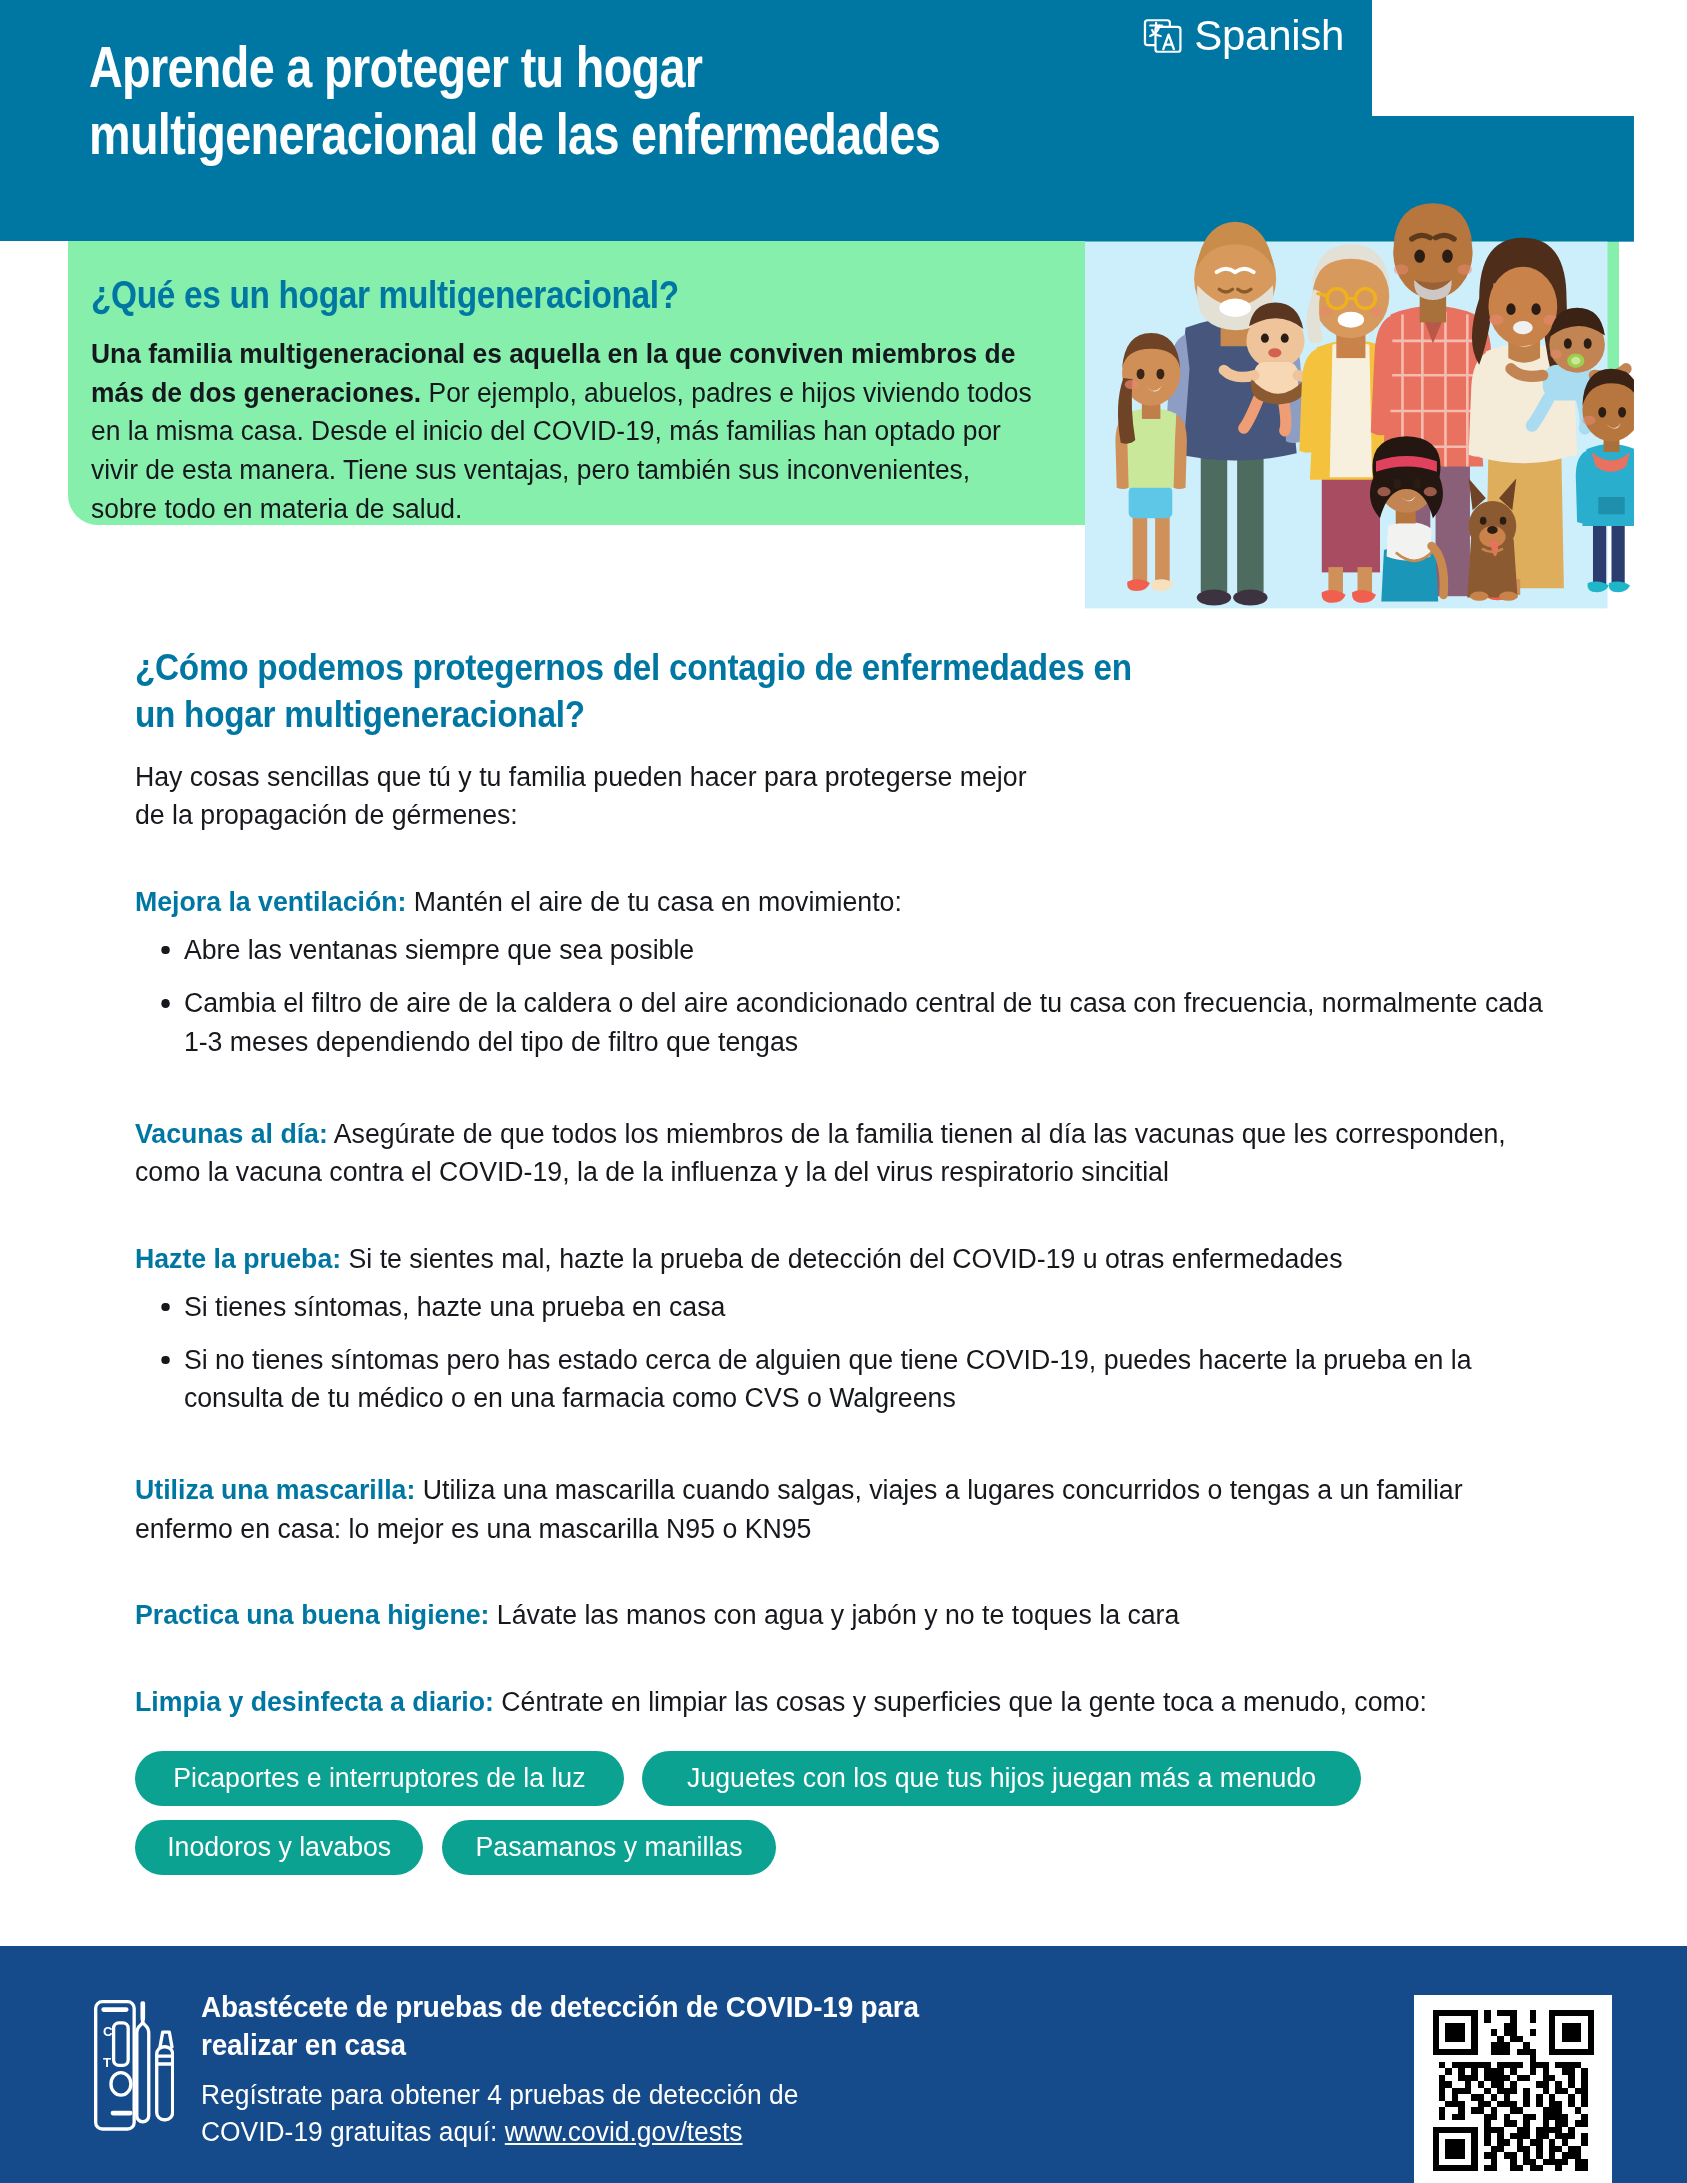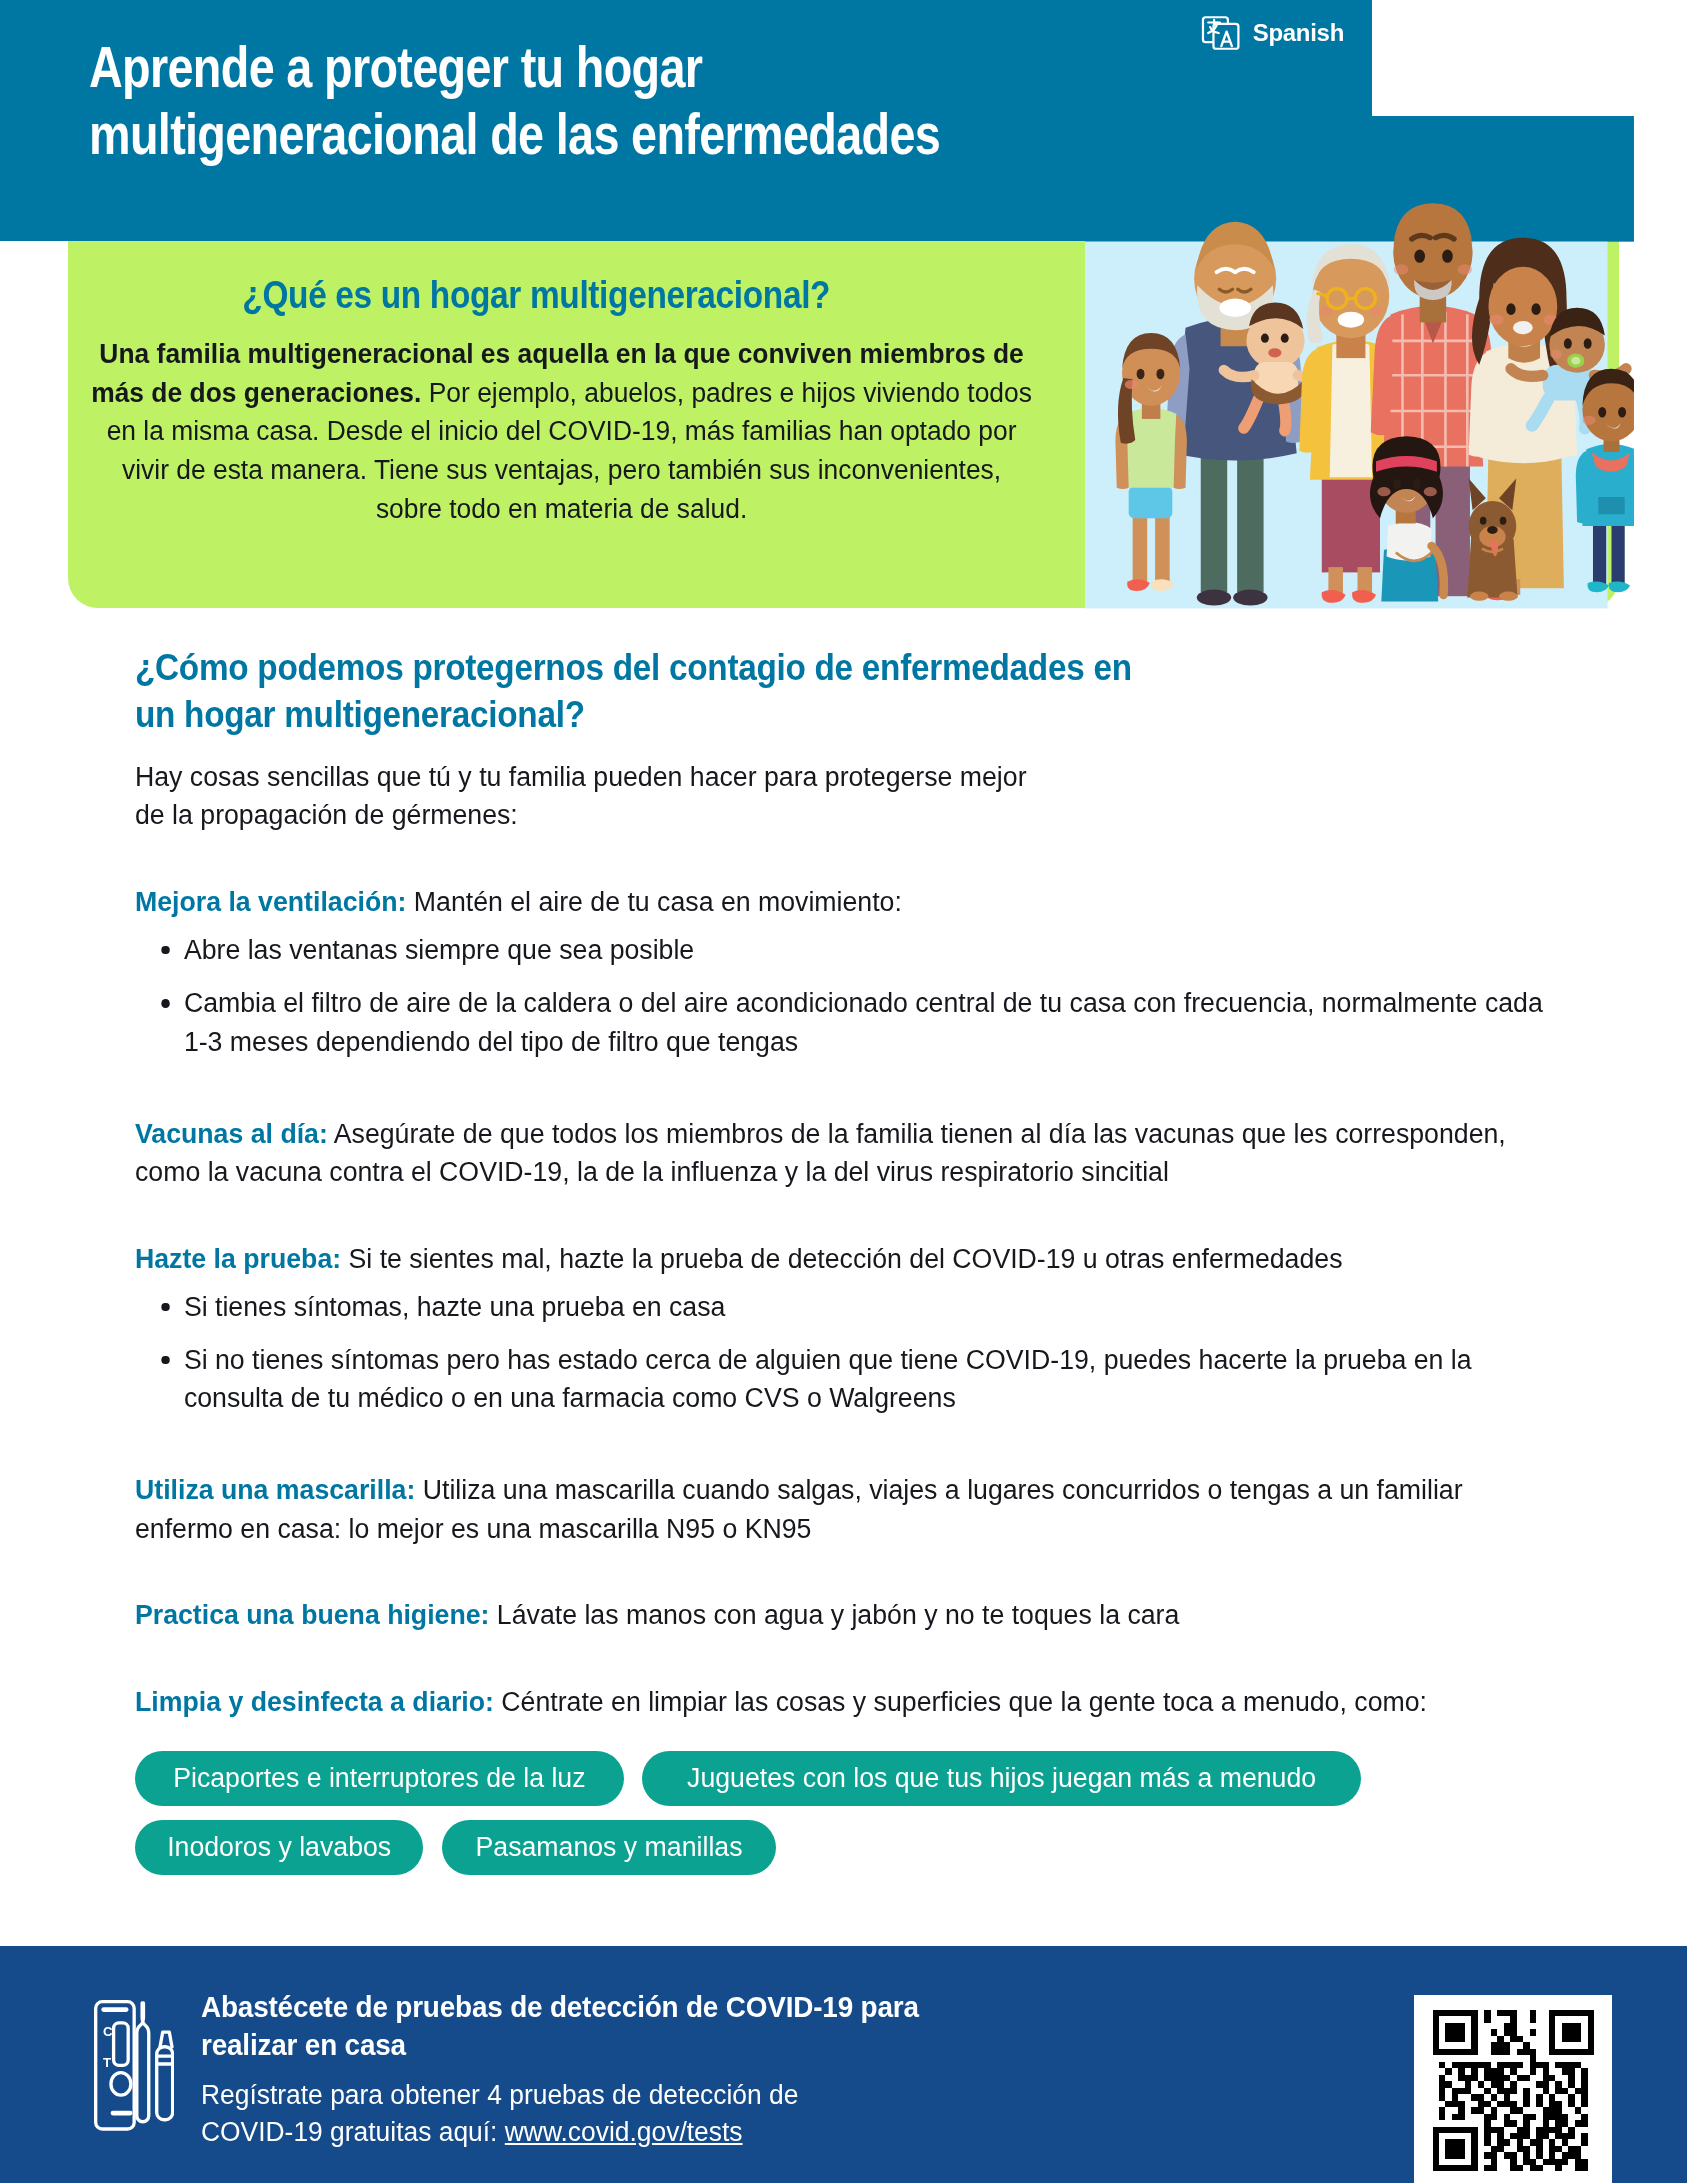--- a/index.html
+++ b/index.html
@@ -33,35 +33,34 @@
   }
   .lang-badge {
     position: absolute;
     right: 28px; top: 12px;
     display: flex;
     align-items: center;
     gap: 9.3px;
     color: #ffffff;
   }
   .lang-badge .lang-label {
-    font-size: 24px;
-    font-weight: 700;
+    font-size: 42px;
+    font-weight: 400;
     letter-spacing: -0.3px;
   }
   .translate-icon { width: 42px; height: 42px; display:block; }
 
   
   .infobox {
     position: absolute;
     left: 68px; top: 241px;
-    width: 1551px; height: 367px;
-    background: #bef264;
+    width: 1551px; height: 284px;
+    background: #86efac;
     border-radius: 0 0 30px 30px;
     overflow: hidden;
-    text-align: center;
   }
   .infobox-inner {
     position: absolute;
     left: 23px; top: 33px;
     width: 1012px;
   }
   .infobox h2 {
     color: #0077a3;
     font-size: 38px;
     font-weight: 700;

